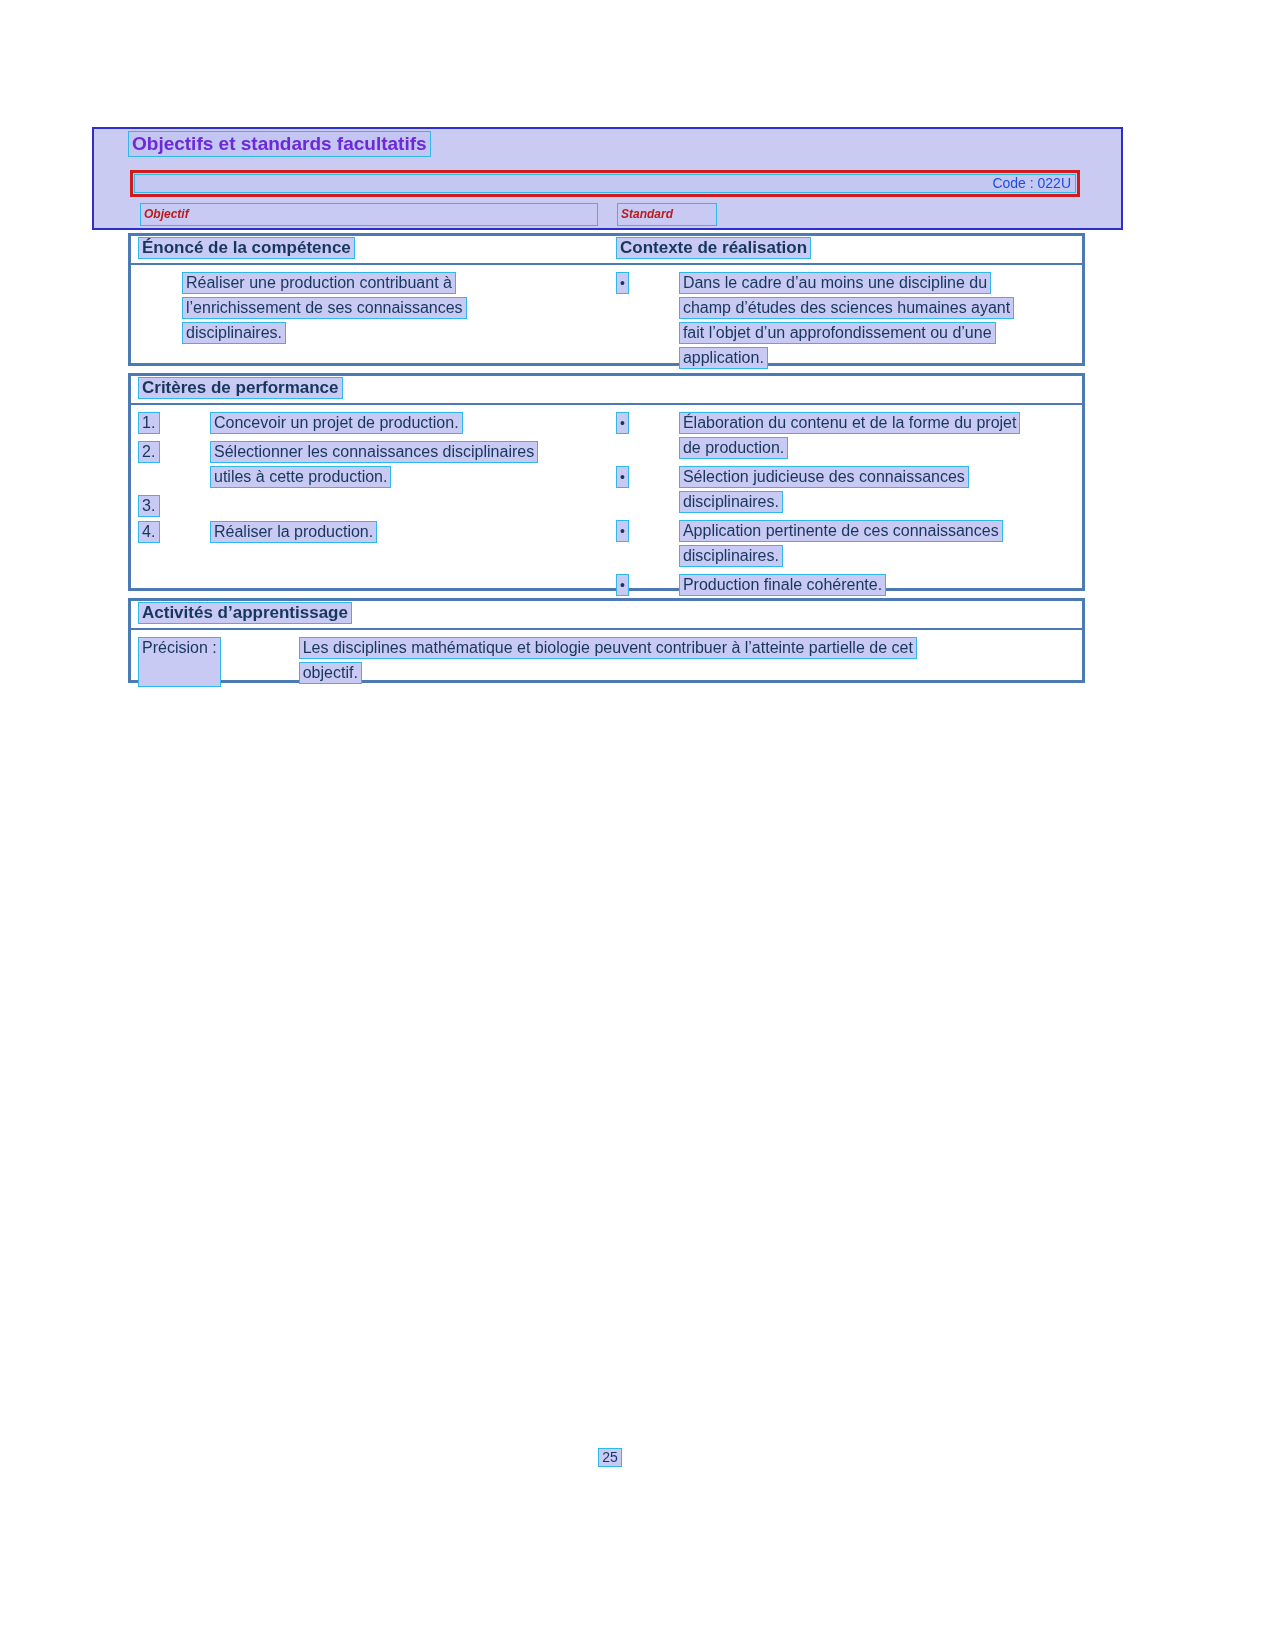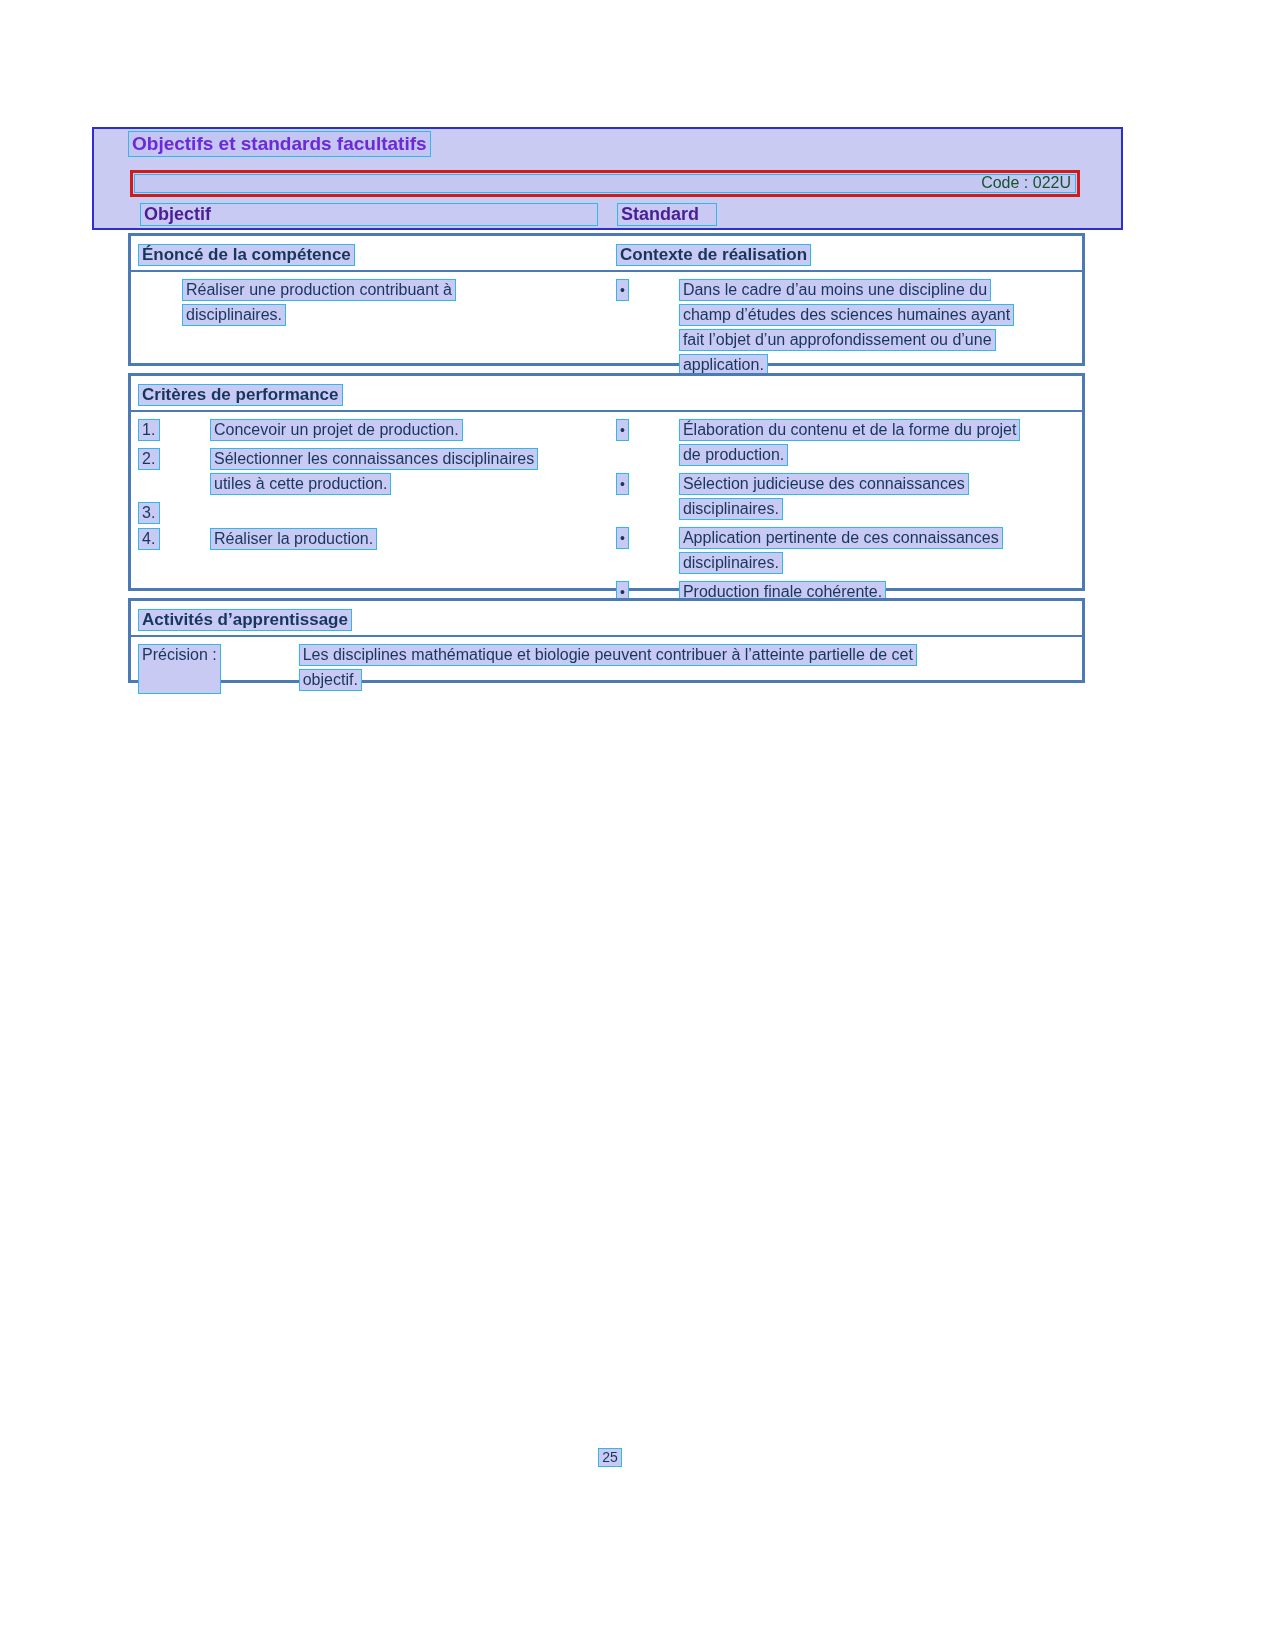--- a/index.html
+++ b/index.html
@@ -27,36 +27,36 @@
   .title { font-size:19px; font-weight:bold; color:#6d28d9; line-height:24px; background:#c3c6f2; }
   .code-box {
     position:absolute; left:36px; top:41px; width:950px; height:27px;
     border:3px solid #d11a1a; padding:1px;
   }
   .code-bar {
     display:block; width:100%; height:100%;
     background:#c4c7f1; border:1px solid #2fb9e8;
     text-align:right; line-height:15px; padding:0 4px;
   }
-  .code-text { color:#14532d; font-size:16px; }
+  .code-text { color:#1d4ed8; font-size:14px; }
   .os-row { position:absolute; left:0; top:74px; width:100%; height:24px; }
-  .os { font-weight:bold; font-size:18px; color:#4c1d95; line-height:21px; }
+  .os { font-style:italic; font-weight:bold; font-size:12px; color:#b91c1c; line-height:21px; }
   .objectif { position:absolute; left:46px; width:458px; }
   .standard { position:absolute; left:523px; width:100px; }
   
   .tbl {
     position:absolute; left:128px; width:957px;
     border:3px solid #4b7ab4; background:#ffffff;
   }
   .tbl1 { top:233px; height:133px; }
   .tbl2 { top:373px; height:218px; }
   .tbl3 { top:598px; height:85px; }
   .thead {
     display:grid; grid-template-columns:478px 1fr;
-    border-bottom:2px solid #4b7ab4; padding:8px 0 4px 0;
+    border-bottom:2px solid #4b7ab4; padding:1px 0 4px 0;
   }
   .thead .cell { padding:0 7px; }
   .th { font-weight:bold; font-size:17px; }
   .tbody { display:grid; grid-template-columns:478px 1fr; padding-top:7px; }
   .tbody .cell { padding:0 7px; }
   .line { margin-bottom:3px;padding-left:44px; }
   .item { display:flex; align-items:flex-start; margin-bottom:4px; }
   .mark { margin-right:6px; }
   .num { min-width:22px; text-align:left; }
   .bullet { font-size:14px; line-height:20px; }
@@ -91,20 +91,21 @@
       <div class="cell">
         <span class="hl th">Énoncé de la compétence</span>
       </div>
       <div class="cell">
         <span class="hl th">Contexte de réalisation</span>
       </div>
     </div>
     <div class="tbody">
       <div class="cell">
         <div class="line"><span class="hl">Réaliser une production contribuant à</span></div>
+        <div class="line"><span class="hl">l’enrichissement de ses connaissances</span></div>
         <div class="line"><span class="hl">disciplinaires.</span></div>
       </div>
       <div class="cell">
         <div class="item">
           <span class="hl mark bullet">•</span>
           <div class="lines">
             <div class="line"><span class="hl">Dans le cadre d’au moins une discipline du</span></div>
             <div class="line"><span class="hl">champ d’études des sciences humaines ayant</span></div>
             <div class="line"><span class="hl">fait l’objet d’un approfondissement ou d’une</span></div>
             <div class="line"><span class="hl">application.</span></div>

